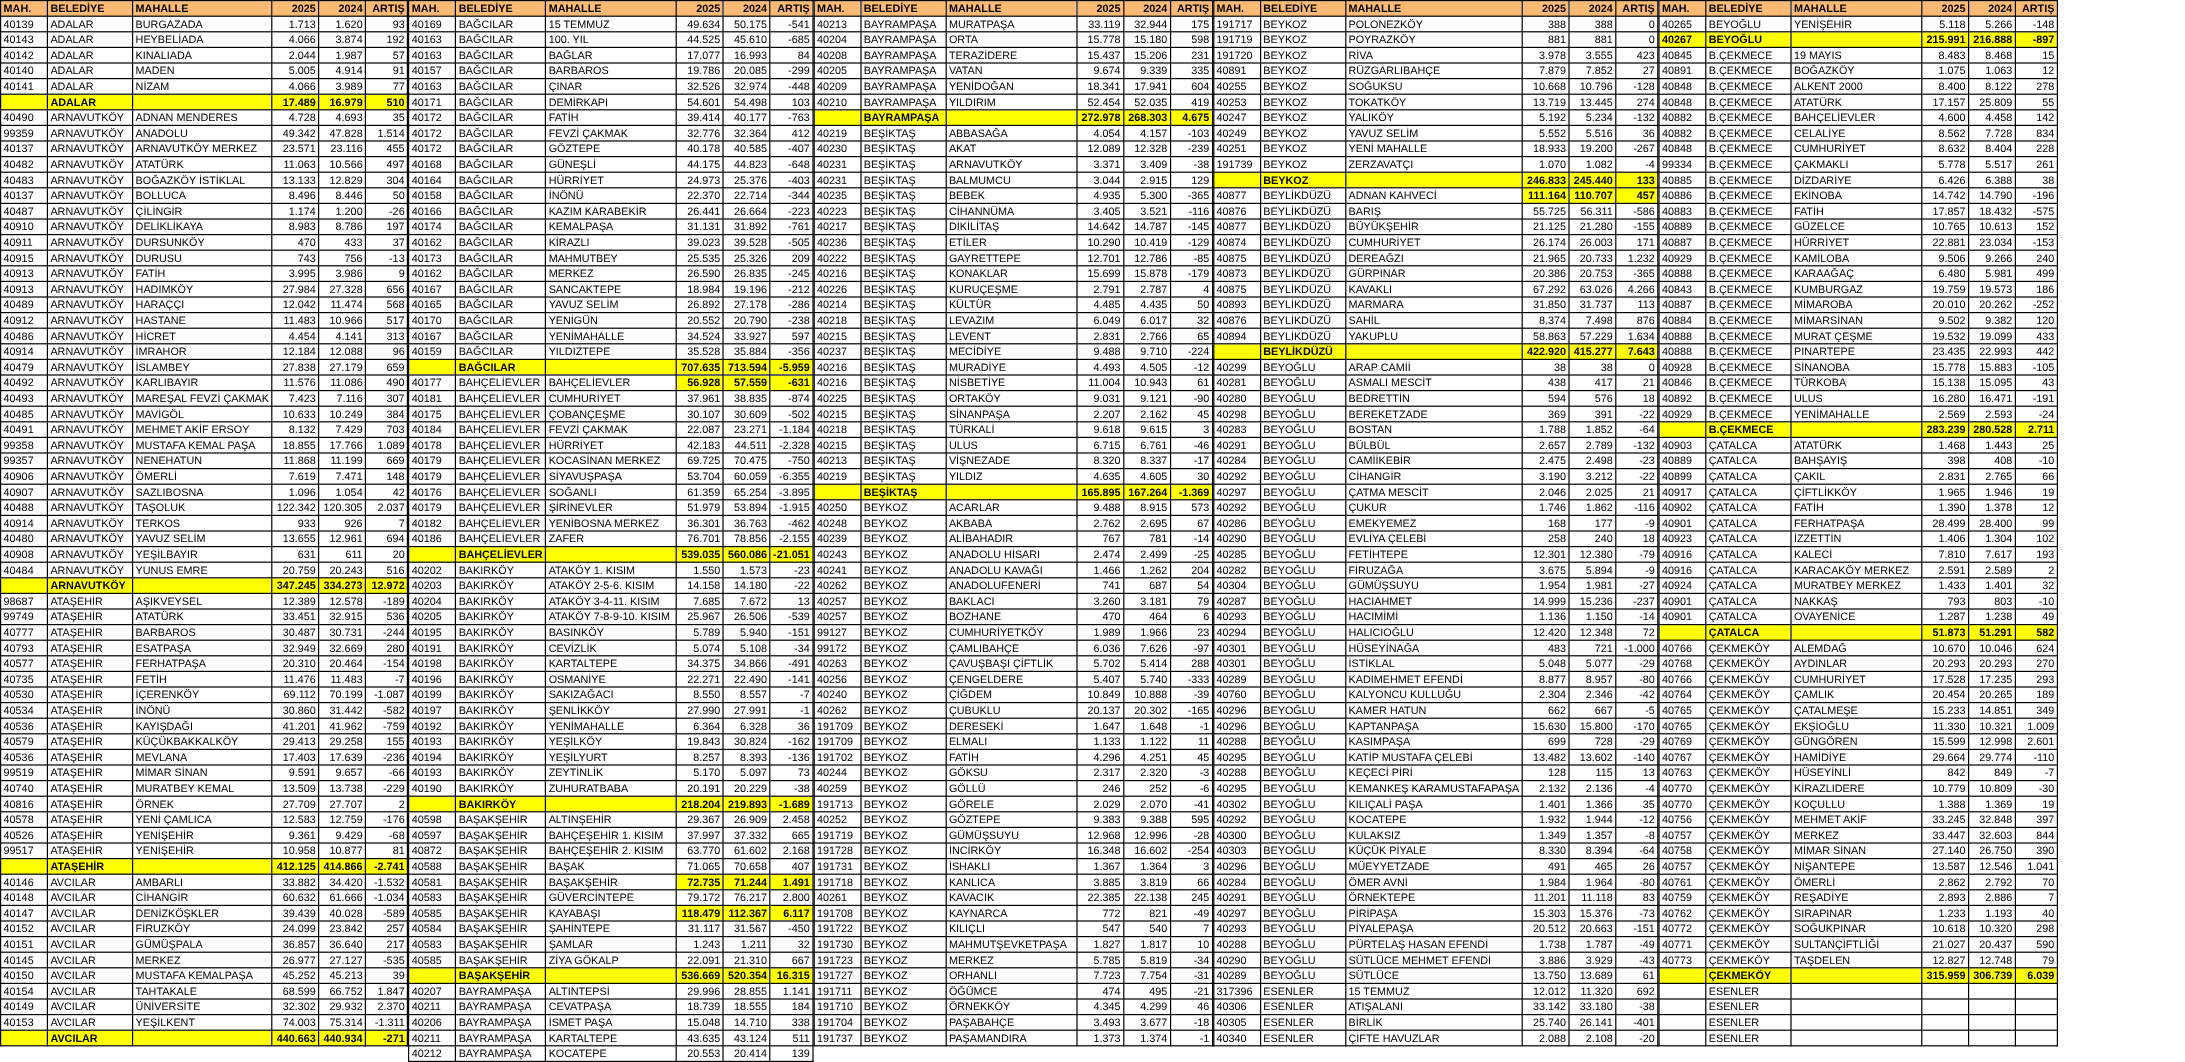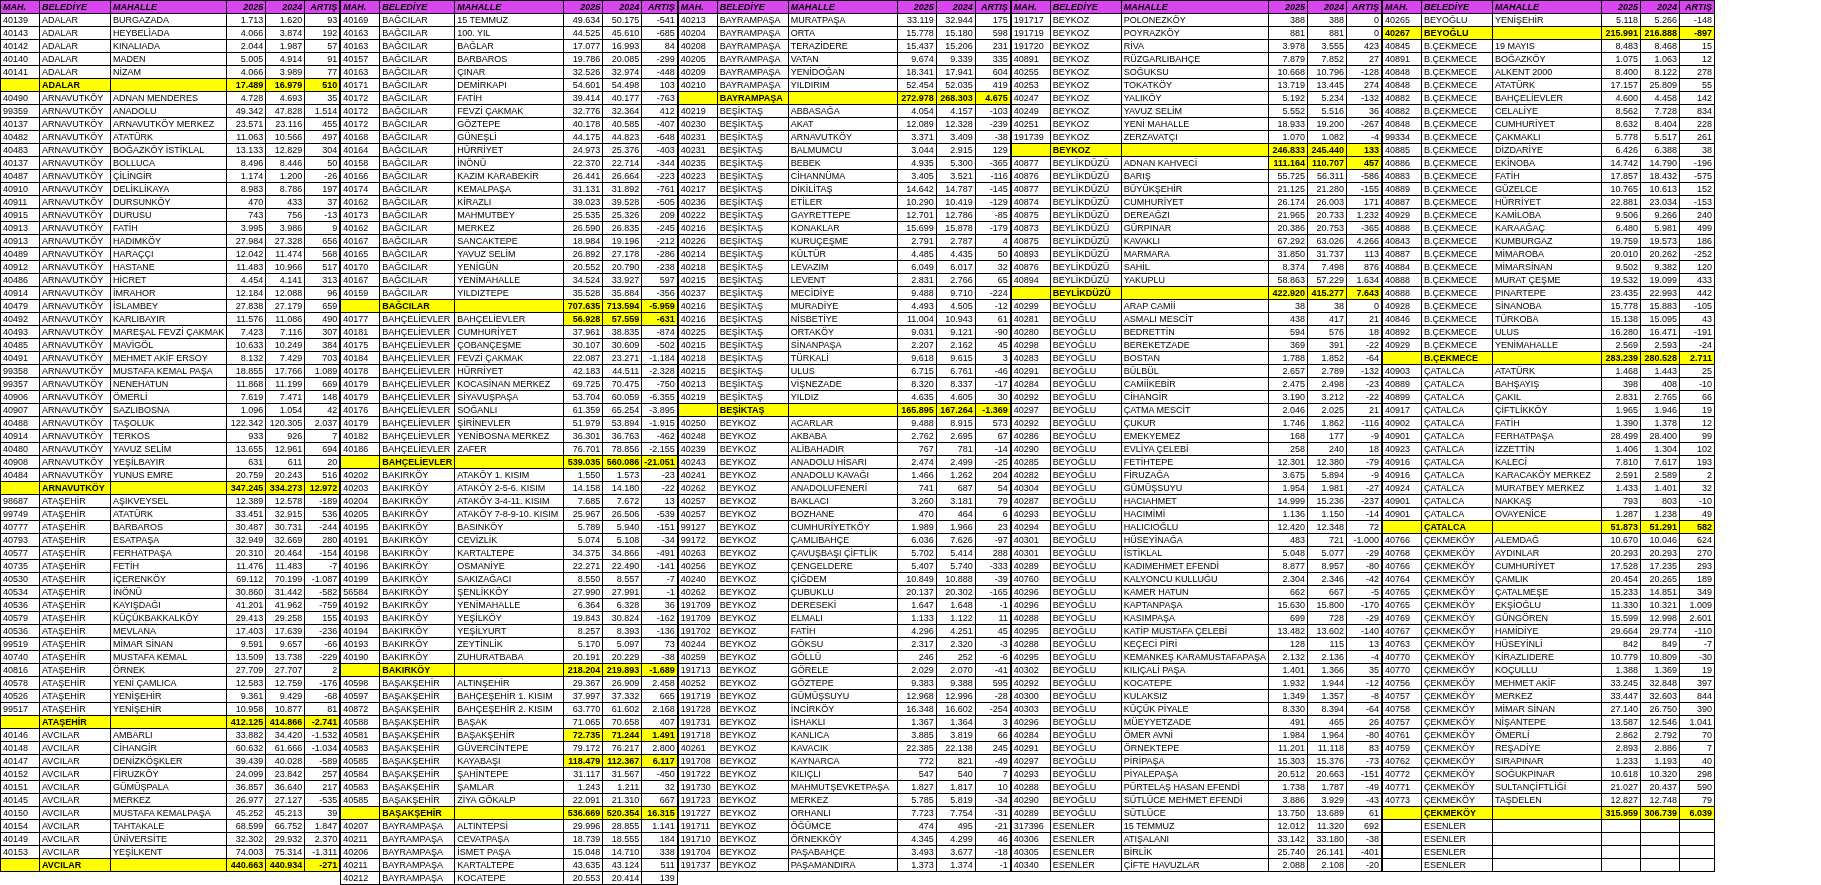--- a/index.html
+++ b/index.html
@@ -1,21 +1,21 @@
 <!DOCTYPE html>
 <html><head>
 <meta charset="utf-8">
 <style>
   html,body{margin:0;padding:0;background:#ffffff;}
   body{font-family:"Liberation Sans", sans-serif;font-size:9px;color:#000;}
   #sheet{width:1821px;height:885px;overflow:hidden;position:relative;}
   .cols{display:flex;width:1821px;}
   table{border-collapse:collapse;table-layout:fixed;}
   td,th{border:1px solid #000;padding:0 2px;height:12px;line-height:11px;font-size:9px;white-space:nowrap;overflow:hidden;}
-  th{font-weight:bold;text-align:left;background:#d946ef;font-style:italic;}
+  th{font-weight:bold;text-align:left;background:#fdba74;}
   .r{text-align:right;}
   .b{font-weight:bold;}
   .hl{background:#ffff00;font-weight:bold;}
   .w-mah{width:34px;}
   .w-bel{width:66px;}
   .w-mhl{width:104px;}
   .w-num{width:34px;}
   .w-art{width:30px;}
 </style>
 </head>
@@ -424,21 +424,21 @@
               <td class="w-mah">99519</td>
               <td class="w-bel">ATAŞEHİR</td>
               <td class="w-mhl">MİMAR SİNAN</td>
               <td class="w-num r">9.591</td>
               <td class="w-num r">9.657</td>
               <td class="w-art r">-66</td>
             </tr>
             <tr>
               <td class="w-mah">40740</td>
               <td class="w-bel">ATAŞEHİR</td>
-              <td class="w-mhl">MUSTAFA KEMAL</td>
+              <td class="w-mhl">MURATBEY KEMAL</td>
               <td class="w-num r">13.509</td>
               <td class="w-num r">13.738</td>
               <td class="w-art r">-229</td>
             </tr>
             <tr>
               <td class="w-mah">40816</td>
               <td class="w-bel">ATAŞEHİR</td>
               <td class="w-mhl">ÖRNEK</td>
               <td class="w-num r">27.709</td>
               <td class="w-num r">27.707</td>
@@ -926,21 +926,21 @@
             </tr>
             <tr>
               <td class="w-mah">40199</td>
               <td class="w-bel">BAKIRKÖY</td>
               <td class="w-mhl">SAKIZAĞACI</td>
               <td class="w-num r">8.550</td>
               <td class="w-num r">8.557</td>
               <td class="w-art r">-7</td>
             </tr>
             <tr>
-              <td class="w-mah">56584</td>
+              <td class="w-mah">40197</td>
               <td class="w-bel">BAKIRKÖY</td>
               <td class="w-mhl">ŞENLİKKÖY</td>
               <td class="w-num r">27.990</td>
               <td class="w-num r">27.991</td>
               <td class="w-art r">-1</td>
             </tr>
             <tr>
               <td class="w-mah">40192</td>
               <td class="w-bel">BAKIRKÖY</td>
               <td class="w-mhl">YENİMAHALLE</td>

